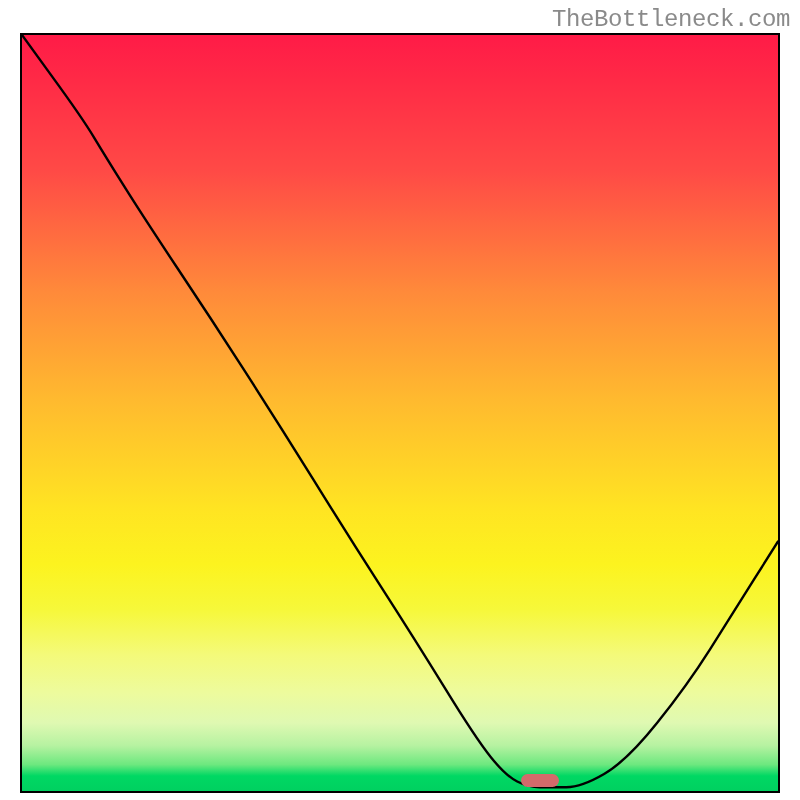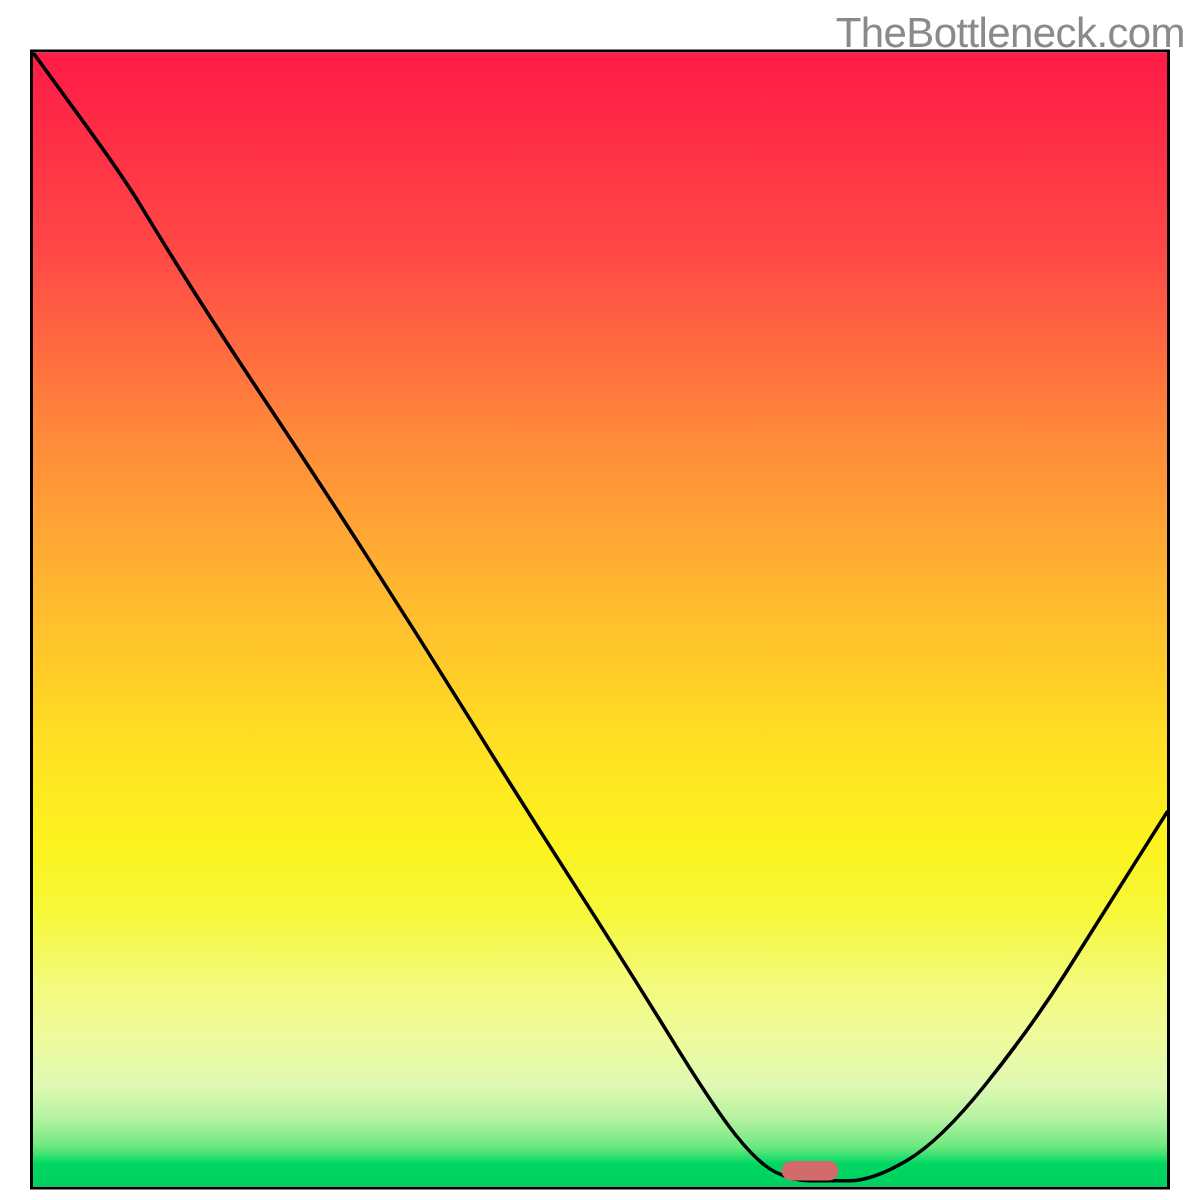--- a/index.html
+++ b/index.html
@@ -12,22 +12,22 @@
   }
   .canvas {
     position: relative;
     width: 800px;
     height: 800px;
   }
   .watermark {
     position: absolute;
     top: 6px;
     right: 10px;
-    font-family: Liberation Sans, sans-serif;
-    font-size: 28px;
+    font-family: Liberation Mono, monospace;
+    font-size: 24px;
     font-weight: 500;
     color: #8a8a8a;
     letter-spacing: -0.4px;
     z-index: 5;
   }
   .frame-outer {
     position: absolute;
     left: 20px;
     top: 33px;
     width: 760px;

